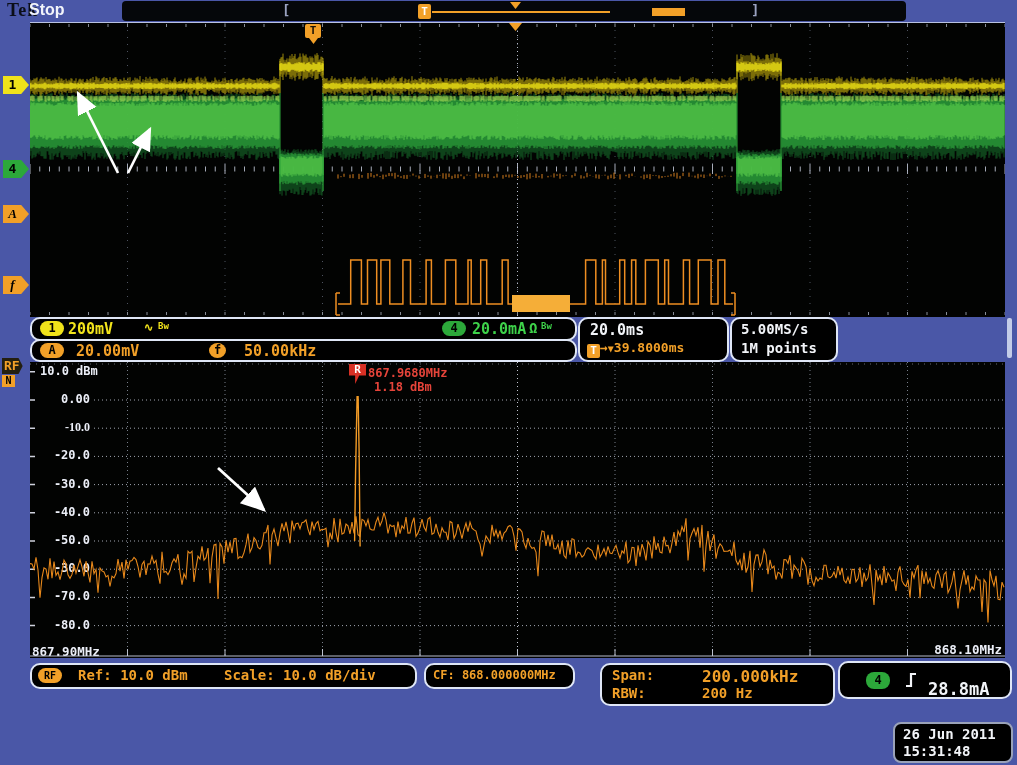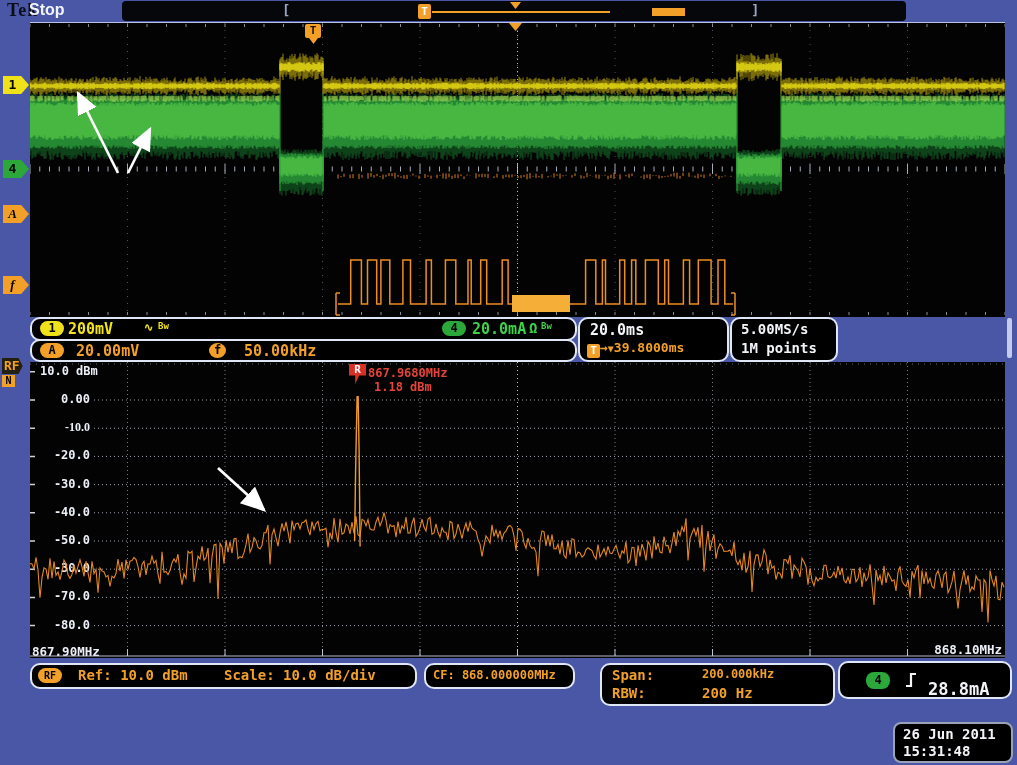--- a/index.html
+++ b/index.html
@@ -196,21 +196,21 @@
   <div class="rbox" style="left:30px;top:663px;width:383px;height:22px;">
     <div class="oval" style="left:6px;top:3px;background:#f2a028;font-size:10px;">RF</div>
     <span class="rtext orange" style="left:46px;top:2px;font-size:14px;">Ref: 10.0 dBm</span>
     <span class="rtext orange" style="left:192px;top:2px;font-size:14px;">Scale: 10.0 dB/div</span>
   </div>
   <div class="rbox" style="left:424px;top:663px;width:147px;height:22px;">
     <span class="rtext orange" style="left:7px;top:3px;font-size:12px;">CF: 868.000000MHz</span>
   </div>
   <div class="rbox" style="left:600px;top:663px;width:231px;height:39px;">
     <span class="rtext orange" style="left:10px;top:2px;font-size:14px;">Span:</span>
-    <span class="rtext orange" style="left:100px;top:2px;font-size:12px;">200.000kHz</span>
+    <span class="rtext orange" style="left:100px;top:2px;font-size:16px;">200.000kHz</span>
     <span class="rtext orange" style="left:10px;top:20px;font-size:14px;">RBW:</span>
     <span class="rtext orange" style="left:100px;top:20px;font-size:14px;">200 Hz</span>
   </div>
   <div class="rbox" style="left:838px;top:661px;width:170px;height:34px;">
     <div class="oval" style="left:26px;top:9px;background:#2ca83a;height:17px;line-height:17px;">4</div>
     <svg width="18" height="20" style="left:62px;top:7px;">
       <path d="M4 16 H9 V4 H14" stroke="#f2f4f8" stroke-width="2.2" fill="none"></path>
     </svg>
     <span class="rtext white" style="left:88px;top:7px;font-size:17px;margin-top:9px;">28.8mA</span>
   </div>

